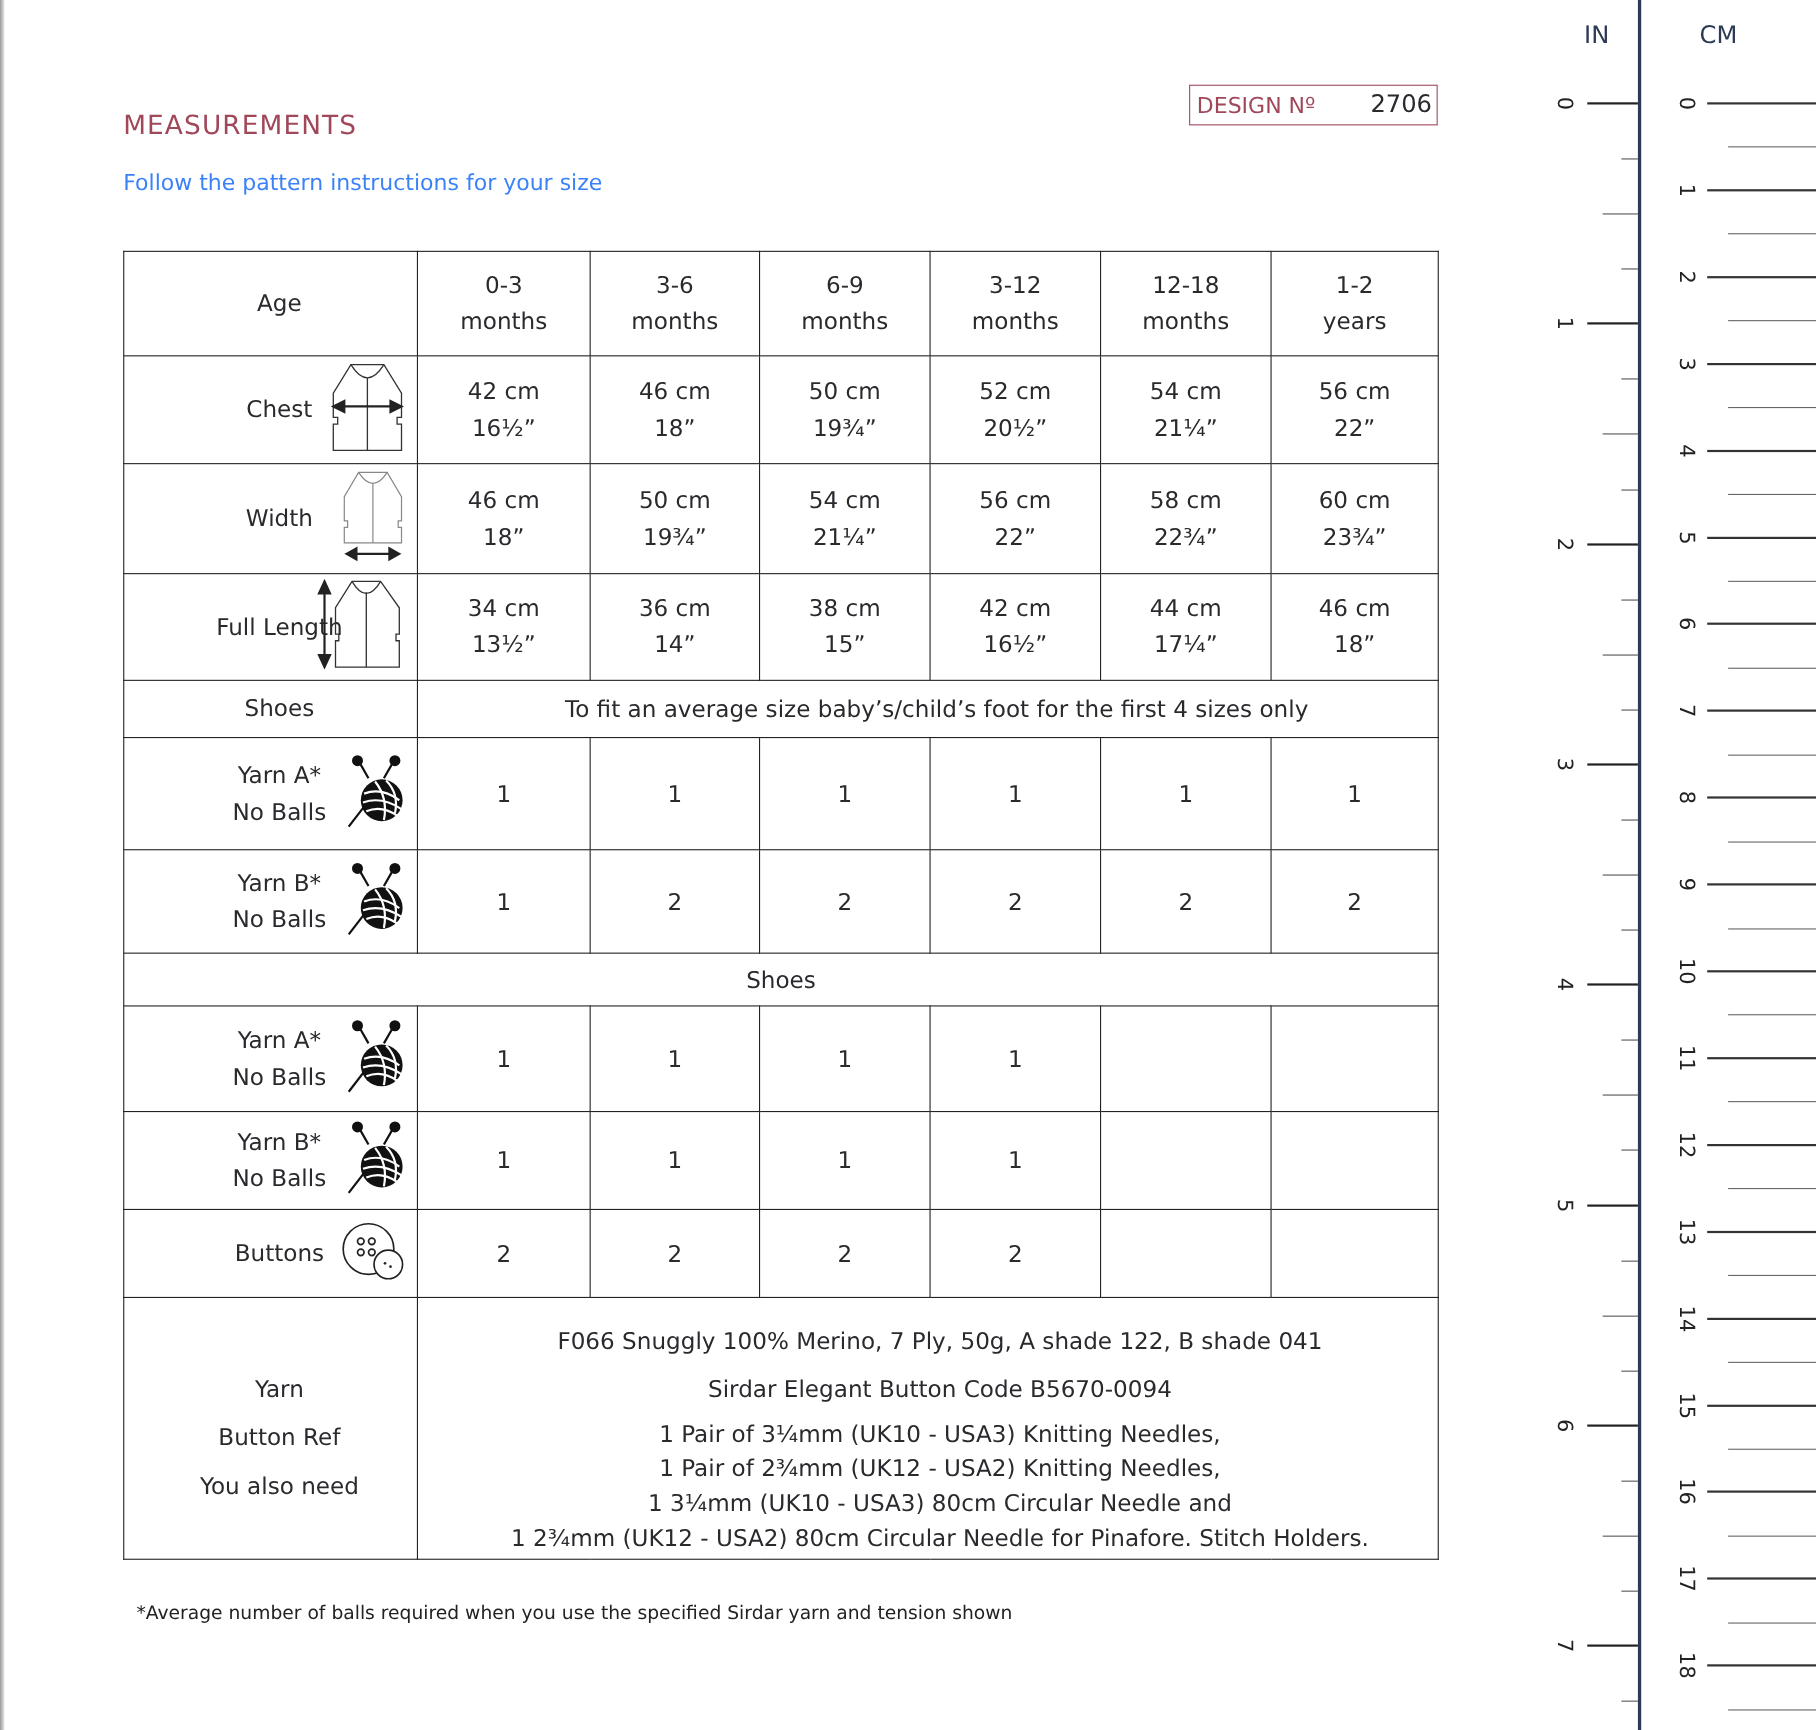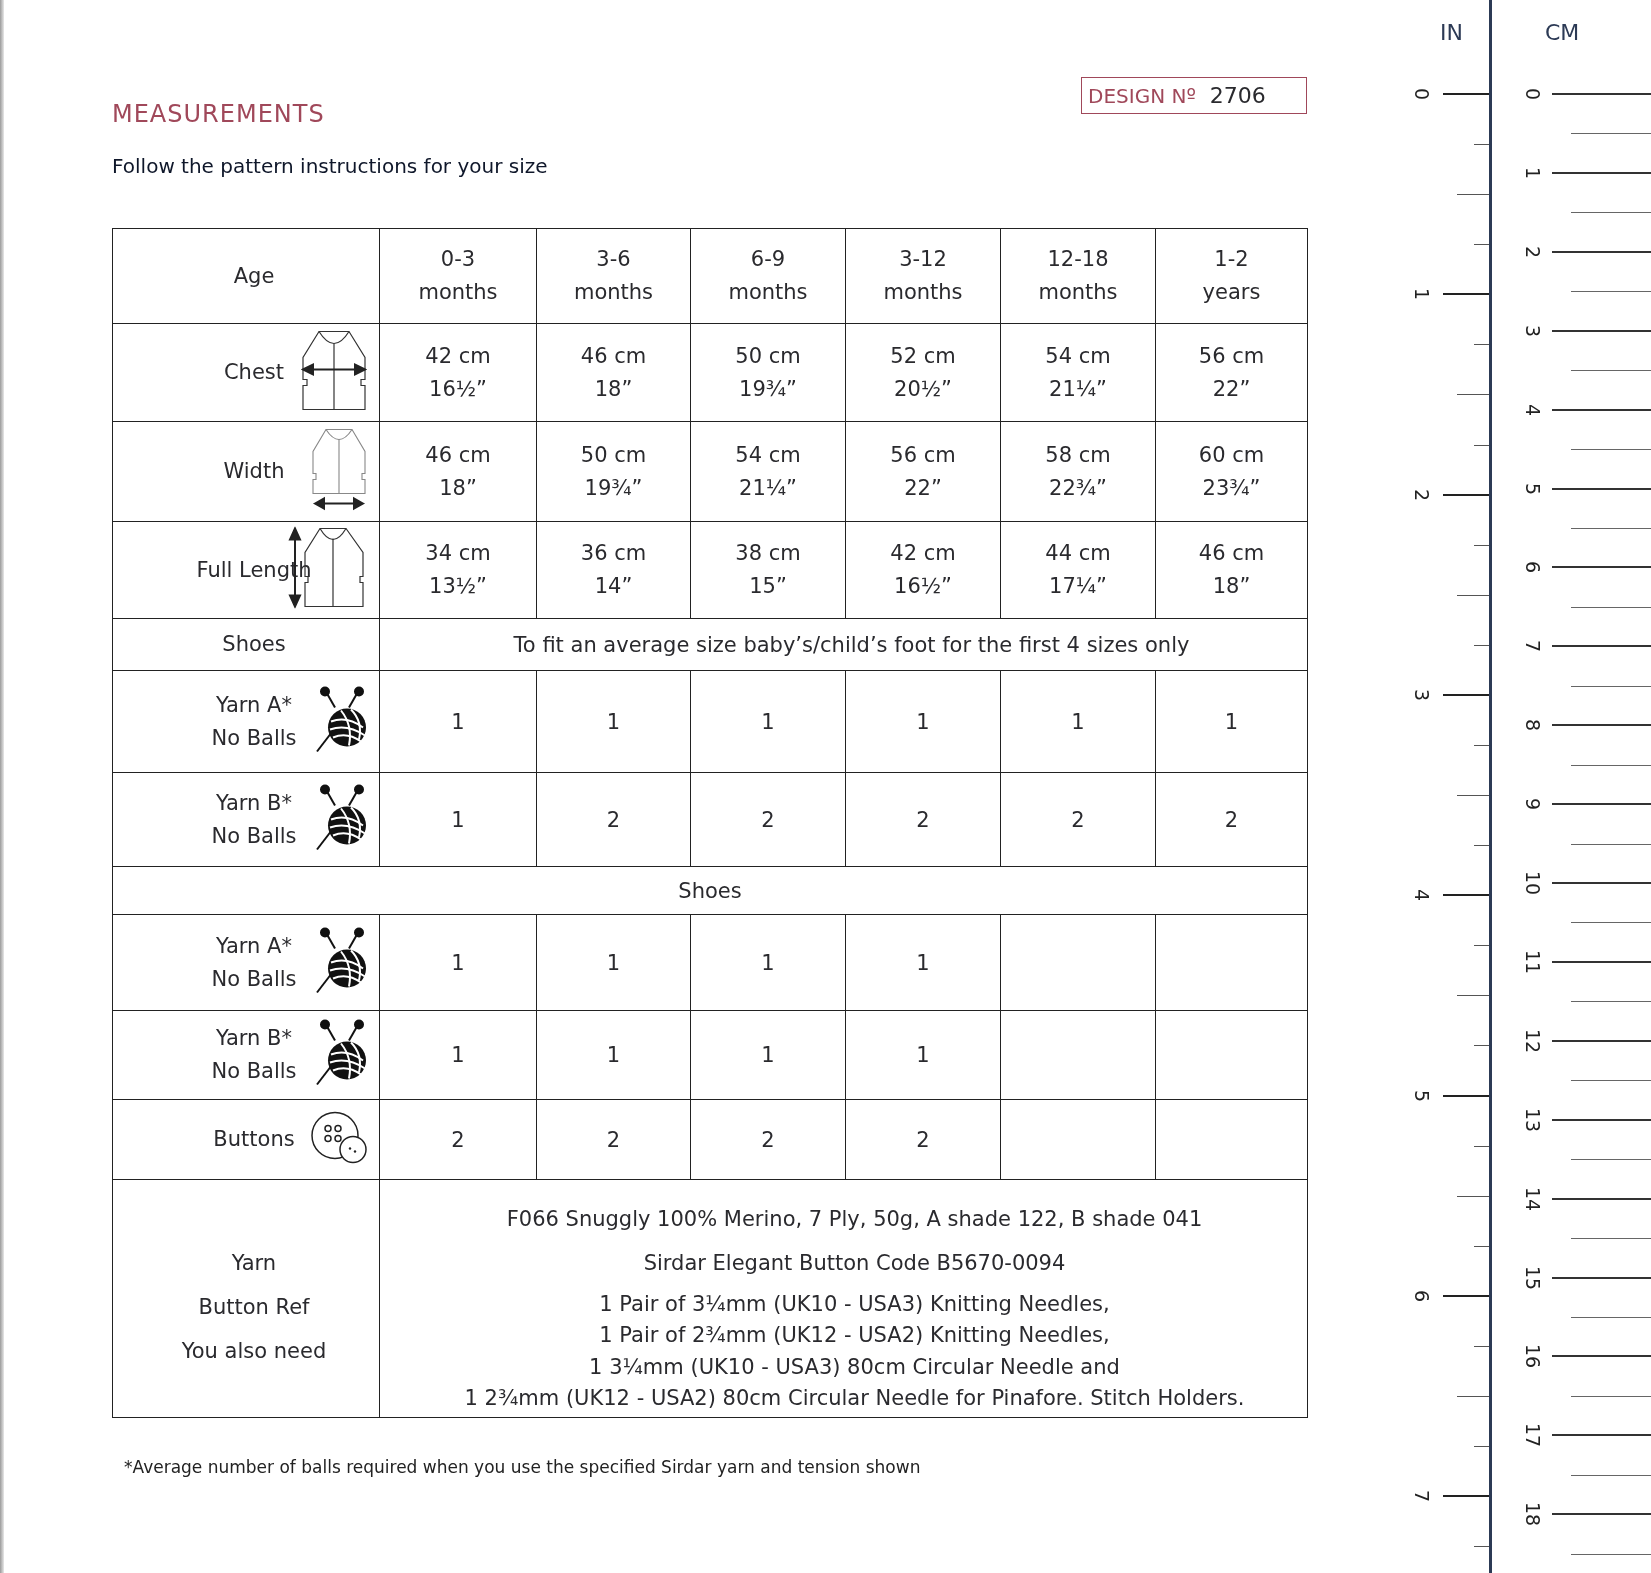--- a/index.html
+++ b/index.html
@@ -3,25 +3,25 @@
 <meta charset="utf-8">
 <style>
   html, body { margin:0; padding:0; }
   body {
     width:1651px; height:1573px; position:relative; overflow:hidden;
     background:#ffffff; color:#2a2a2e;
     font-family:"DejaVu Sans", sans-serif;
   }
   .left-edge { position:absolute; left:0; top:0; width:4px; height:1573px; background:linear-gradient(90deg,#9a9a9a,#e8e8e8); }
   .title { position:absolute; left:112px; top:100px; font-size:24px; letter-spacing:1px; color:#a0485a; }
-  .subtitle { position:absolute; left:112px; top:154px; font-size:20px; color:#0f172a; }
+  .subtitle { position:absolute; left:112px; top:154px; font-size:20px; color:#3b82f6; }
   .design-box {
     position:absolute; left:1081px; top:77px; width:226px; height:37px;
     border:1.5px solid #a0485a; box-sizing:border-box;
-    display:flex; align-items:center; padding-left:6px;
+    display:flex; align-items:center; padding-left:6px;gap:36px;
   }
   .design-label { color:#a0485a; font-size:20px; }
   .design-num { color:#2a2a2e; font-size:22px; margin-left:14px; }
 
   table.chart {
     position:absolute; left:112px; top:204px;
     border-collapse:collapse; table-layout:fixed;
     width:1195px;
     margin-top:24px;
   }

